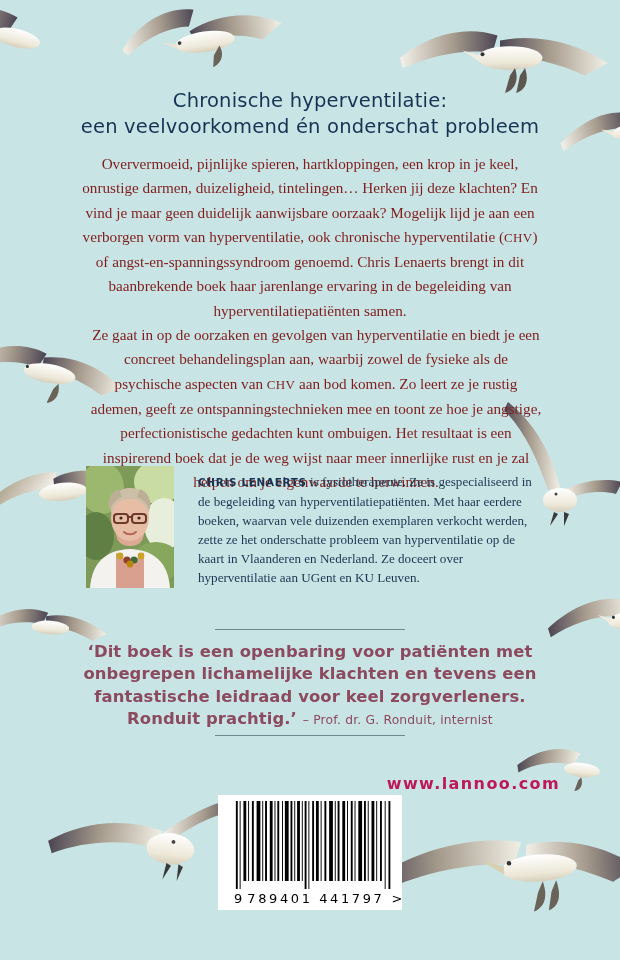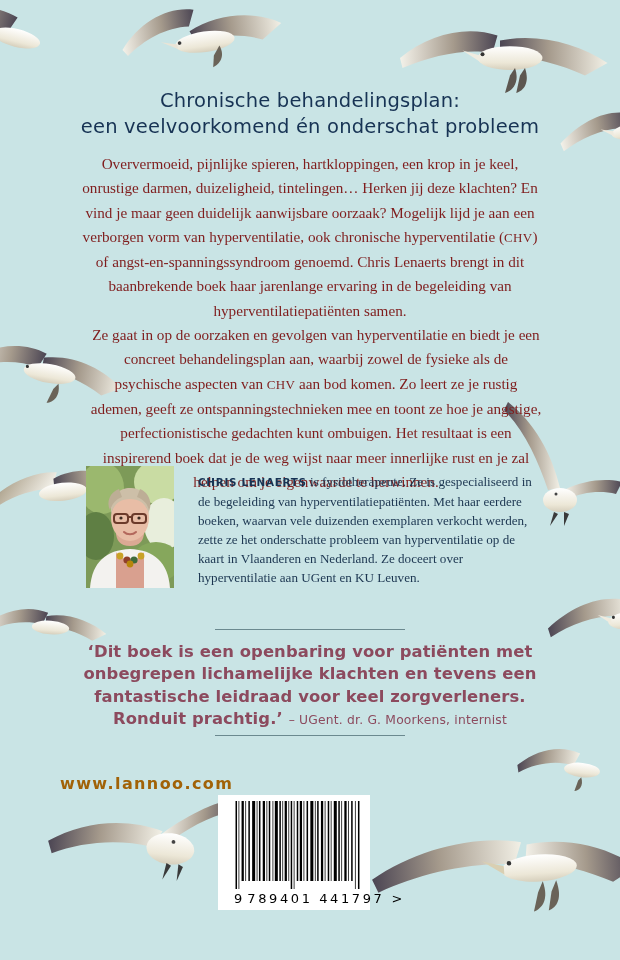--- a/index.html
+++ b/index.html
@@ -122,33 +122,33 @@
     font-size: 12.3px;
     font-weight: 400;
     letter-spacing: 0.2px;
   }
 
   .weburl {
     position: absolute;
     top: 774px;
     left: 60px;
     width: 500px;
-    text-align: left;
+    text-align: right;
     font-family: "DejaVu Sans", sans-serif;
     font-size: 16px;
     font-weight: 700;
     letter-spacing: 1.4px;
-    color: #a16207;
+    color: #be185d;
   }
 
   .barcode-block {
     position: absolute;
     top: 795px;
     left: 218px;
-    width: 152px;
+    width: 184px;
     background: #ffffff;
     padding: 6px 6px 4px 16px;
     box-sizing: border-box;
   }
   .barcode-bars {
     height: 88px;
     width: 100%;
     display: block;
   }
   .barcode-digits {
@@ -280,21 +280,21 @@
 
     <g transform="translate(-60,-10) rotate(14) scale(1.0)">
       <path d="M0 30 C 26 8, 56 0, 82 8 L 76 24 C 52 20, 26 26, 2 40 Z" fill="url(#wingB)"></path>
       <ellipse cx="86" cy="28" rx="24" ry="9" fill="url(#bodyG)"></ellipse>
     </g>
   </svg>
 
   <div id="content">
 
     <div class="title">
-      <span class="l1">Chronische behandelingsplan:</span>
+      <span class="l1">Chronische hyperventilatie:</span>
       <span class="l2">een veelvoorkomend én onderschat probleem</span>
     </div>
 
     <div class="blurb">
       <p>
         <span>Oververmoeid, pijnlijke spieren, hartkloppingen, een krop in je keel, onrustige darmen, duizeligheid, tintelingen… Herken jij deze klachten? En vind je maar geen duidelijk aanwijsbare oorzaak? Mogelijk lijd je aan een verborgen vorm van hyperventilatie, ook chronische hyperventilatie (</span><span class="sc">CHV</span><span>) of angst-en-spanningssyndroom genoemd. Chris Lenaerts brengt in dit baanbrekende boek haar jarenlange ervaring in de begeleiding van hyperventilatiepatiënten samen.</span>
       </p>
       <p>
         <span>Ze gaat in op de oorzaken en gevolgen van hyperventilatie en biedt je een concreet behandelingsplan aan, waarbij zowel de fysieke als de psychische aspecten van </span><span class="sc">CHV</span><span> aan bod komen. Zo leert ze je rustig ademen, geeft ze ontspanningstechnieken mee en toont ze hoe je angstige, perfectionistische gedachten kunt ombuigen. Het resultaat is een inspirerend boek dat je de weg wijst naar meer innerlijke rust en je zal helpen om je eigenwaarde te herwinnen.</span>
       </p>
@@ -332,21 +332,21 @@
       </div>
       <div class="bio-text">
         <span class="bio-name">CHRIS LENAERTS</span><span> is fysiotherapeute. Ze is gespecialiseerd in de begeleiding van hyperventilatiepatiënten. Met haar eerdere boeken, waarvan vele duizenden exemplaren verkocht werden, zette ze het onderschatte probleem van hyperventilatie op de kaart in Vlaanderen en Nederland. Ze doceert over hyperventilatie aan UGent en KU Leuven.</span>
       </div>
     </div>
 
     <div class="rule rule-top"></div>
 
     <div class="quote">
       <span>‘Dit boek is een openbaring voor patiënten met onbegrepen lichamelijke klachten en tevens een fantastische leidraad voor keel zorgverleners. Ronduit prachtig.’</span>
-      <span class="attrib">– UGent. dr. G. Moorkens, internist</span>
+      <span class="attrib">– Prof. dr. G. Ronduit, internist</span>
     </div>
 
     <div class="rule rule-bottom"></div>
 
     <div class="weburl">www.lannoo.com</div>
 
     <div class="barcode-block">
       <svg class="barcode-bars" viewBox="0 0 172 88" preserveAspectRatio="none" xmlns="http://www.w3.org/2000/svg">
         <rect x="0" y="0" width="172" height="88" fill="#ffffff"></rect>
         <g fill="#000000">

